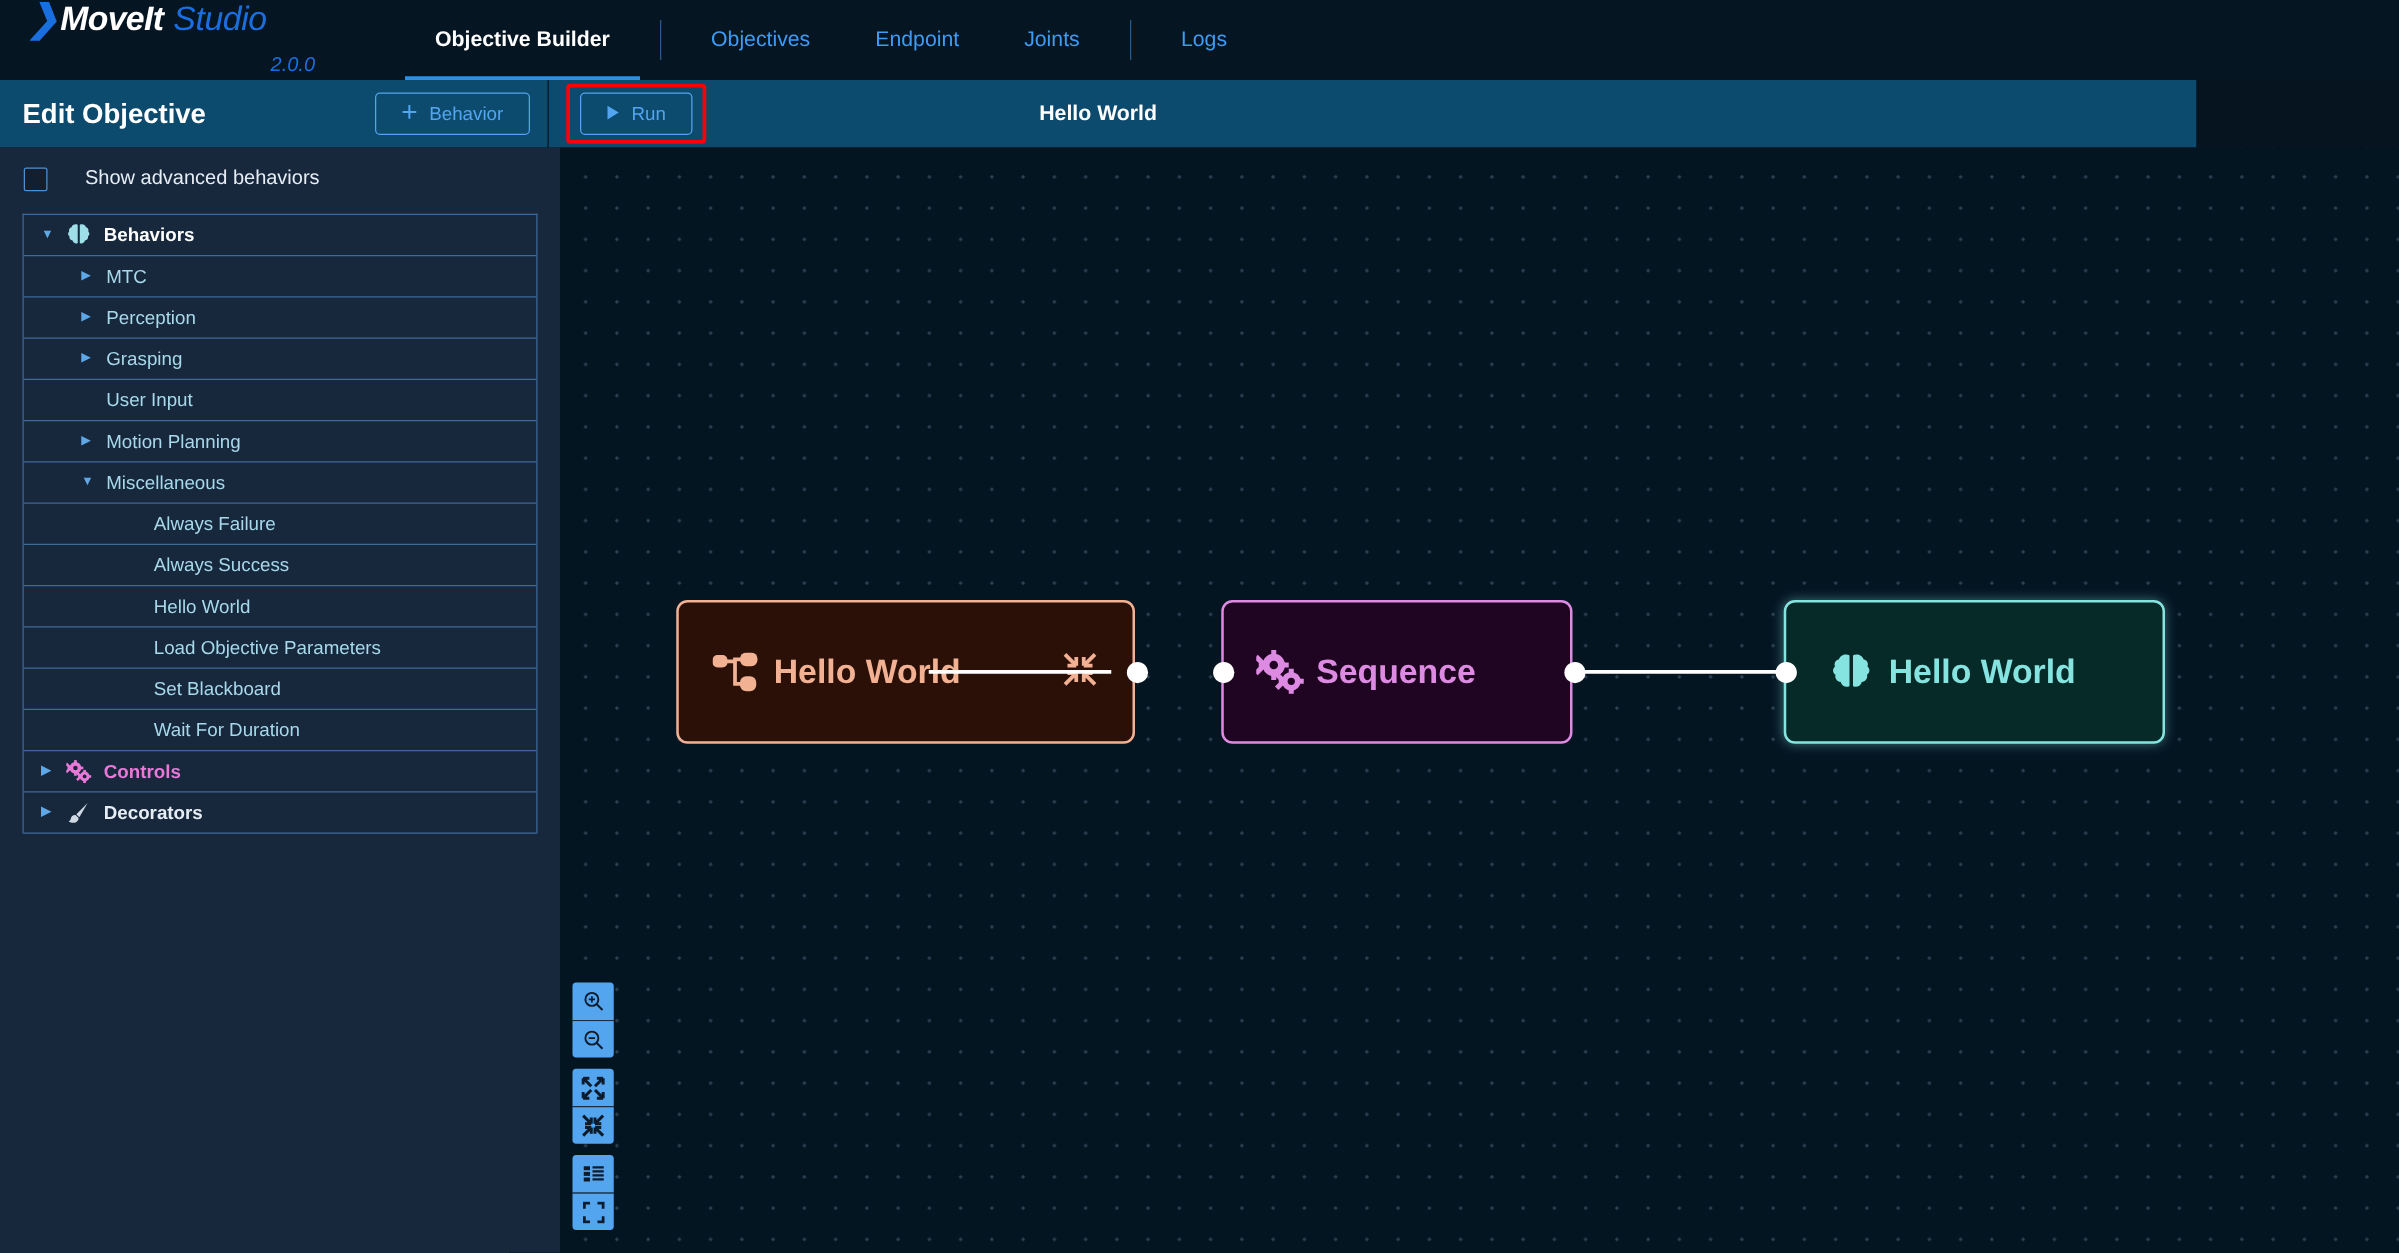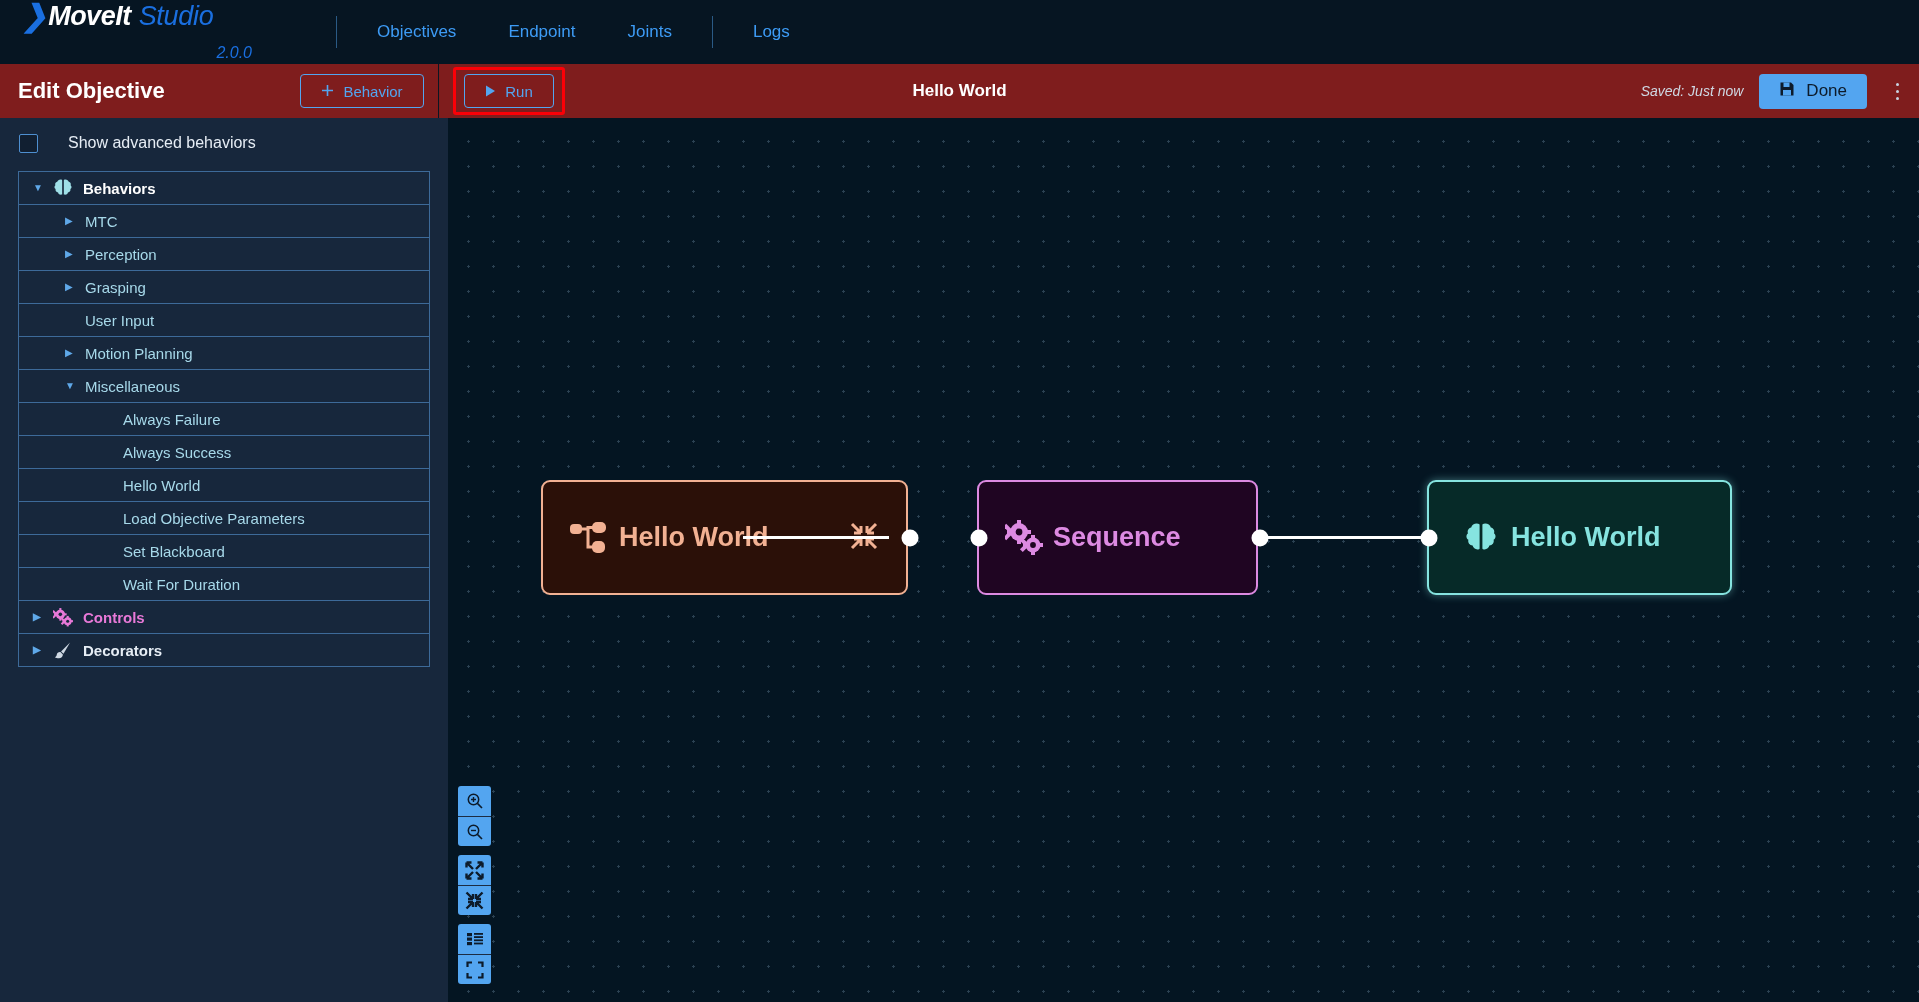--- a/index.html
+++ b/index.html
@@ -48,22 +48,22 @@
   .navtab.active::after {
     content: ""; position: absolute; left: 2px; right: 2px; bottom: 0;
     height: 3px; background: #2d8fe8;
   }
   .nav-sep {
     width: 1px; height: 32px; background: #2a5a85; margin: 0 14px;
   }
 
   
   .subheader {
-    position: absolute; left: 0; top: 64px; width: 1919px; height: 54px;
-    background: #7f1d1d;
+    position: absolute; left: 0; top: 64px; width: 1757px; height: 54px;
+    background: #0c4a6e;
     display: flex; align-items: center;
   }
   .subheader-title {
     padding-left: 18px; font-size: 22px; font-weight: bold; color: #ffffff;
     width: 300px;
   }
   .btn-outline {
     height: 34px; min-width: 124px;
     border: 1px solid #53a5f0; border-radius: 4px;
     background: transparent; color: #53a5f0;
@@ -216,20 +216,23 @@
 <body>
 
 <div class="topnav">
   <div class="brand">
     <span class="brand-chevron">❯</span>
     <span class="brand-moveit">MoveIt</span>
     <span class="brand-studio">Studio</span>
     <span class="brand-ver">2.0.0</span>
   </div>
   <div class="navtabs">
+    <div class="navtab active">
+        <span>Objective Builder</span>
+      </div>
     <div class="nav-sep"></div>
     <div class="navtab">
         <span>Objectives</span>
       </div>
     <div class="navtab">
         <span>Endpoint</span>
       </div>
     <div class="navtab">
         <span>Joints</span>
       </div>
@@ -261,38 +264,20 @@
         <svg width="11" height="12" viewBox="0 0 11 12">
             <path d="M1 0.5 L10 6 L1 11.5 Z" fill="#53a5f0"></path>
           </svg>
       </span>
       <span>Run</span>
     </div>
   </div>
 
   <div class="doc-title">Hello World</div>
 
-  <div class="subheader-right">
-    <div class="saved-text">Saved: Just now</div>
-    <div class="btn-done">
-      <span>
-        <svg width="16" height="16" viewBox="0 0 16 16">
-          <path d="M1.5 1.5h10.5L14.5 4v10.5h-13z" fill="#0d1b2a"></path>
-          <rect x="4.5" y="1.5" width="6" height="4.5" fill="#53a5f0"></rect>
-          <rect x="4" y="9" width="8" height="5.5" fill="#53a5f0"></rect>
-        </svg>
-      </span>
-      <span>Done</span>
-    </div>
-    <div class="kebab">
-        <i></i>
-        <i></i>
-        <i></i>
-      </div>
-  </div>
 </div>
 
 <div class="sidebar">
   <div class="adv-row">
     <div class="checkbox"></div>
     <div class="adv-label">Show advanced behaviors</div>
   </div>
   <div class="tree" id="tree">
       <div class="tree-row depth0 bold">
         <span class="caret">▼</span>

